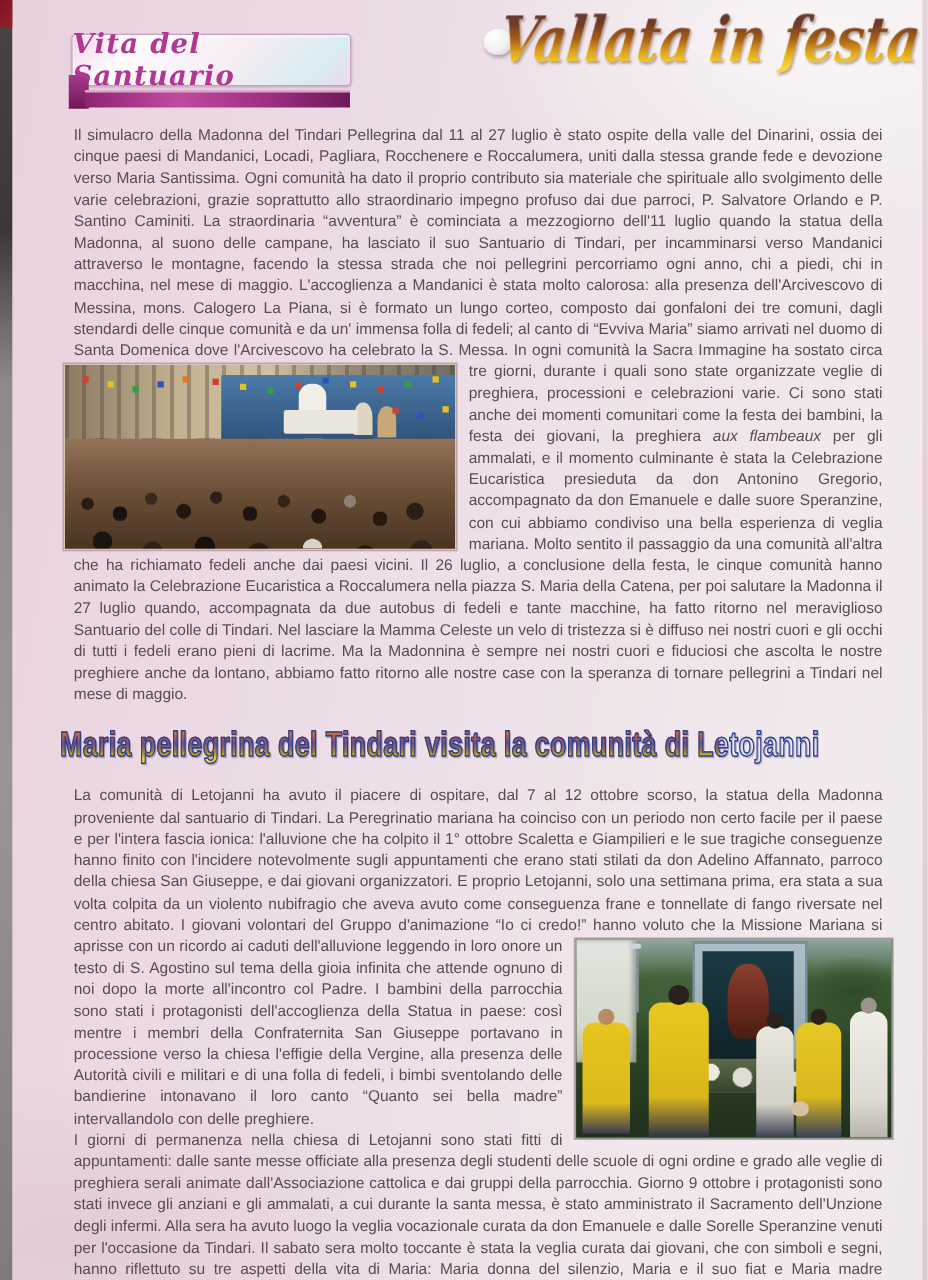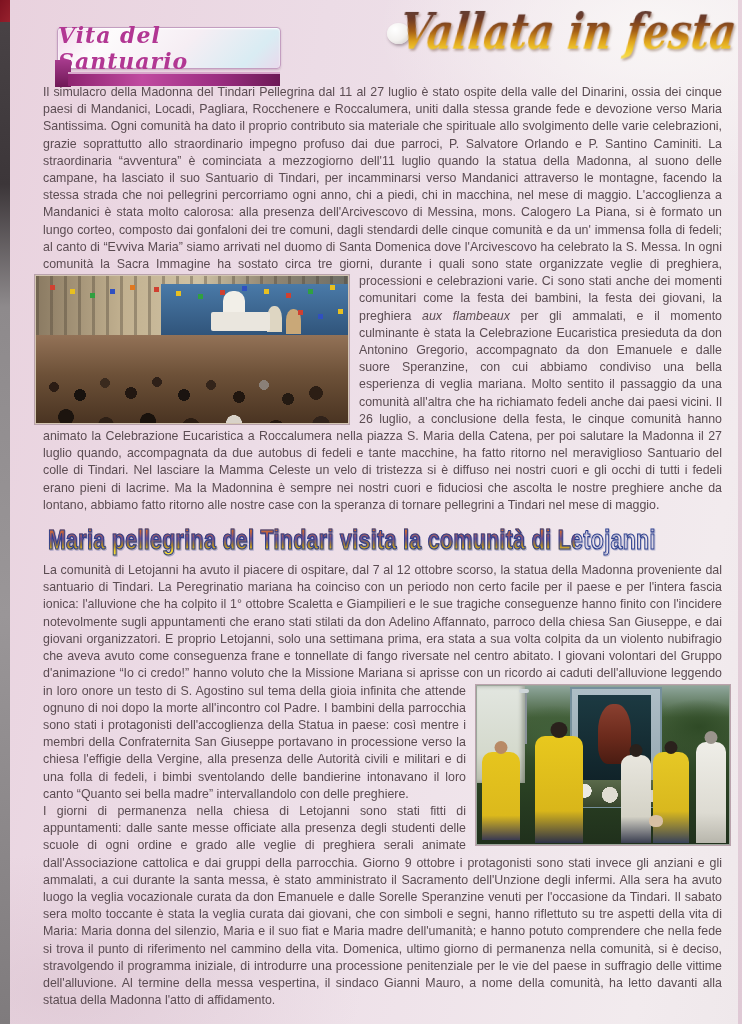--- a/index.html
+++ b/index.html
@@ -28,21 +28,21 @@
     background:radial-gradient(circle at 35% 30%,#ffffff 0%,#f2f0ee 55%,#c9c4c2 100%);
     box-shadow:1px 2px 3px rgba(90,70,85,.45);}
   .title{position:absolute;right:2px;top:2px;margin:0;white-space:nowrap;
     font-family:"DejaVu Serif",serif;font-style:italic;font-weight:bold;font-size:50px;line-height:60px;
     transform:skewX(-7deg) scaleX(.8);transform-origin:right top;
     background:linear-gradient(180deg,#554244 0%,#6e3a26 28%,#a35d16 48%,#dfa41d 66%,#f2cb2c 80%,#f8e567 100%);
     -webkit-background-clip:text;background-clip:text;color:#d8a020;-webkit-text-fill-color:transparent;
     filter:drop-shadow(2px 2px 1px rgba(96,52,28,.4));}
 
   
-  .body{margin:0;padding:0 20px 0 33px;text-align:justify;font-size:12.4px;line-height:17.2px;color:#5b4c52;}
+  .body{margin:16px;padding:0 20px 0 33px;text-align:justify;font-size:12.4px;line-height:17.2px;color:#5b4c52;}
   .body em{font-style:italic;}
   .para{display:block;}
   .sig{display:block;clear:right;text-align:right;font-weight:bold;color:#47393f;padding:1px 8px 0 0;}
 
   .headline2{margin:10px 0 6px 38px;white-space:nowrap;
     font-family:"Liberation Sans",sans-serif;font-weight:bold;font-size:28px;line-height:32px;letter-spacing:.5px;
     transform:scaleX(.76);transform-origin:left center;
     background:linear-gradient(180deg,#e89020 0%,#c26440 26%,#6b4f92 46%,#a8822e 66%,#f2d028 84%,#f8e440 100%);
     -webkit-background-clip:text;background-clip:text;color:#c8922a;-webkit-text-fill-color:transparent;
     -webkit-text-stroke:1.2px #2c3f8e;

